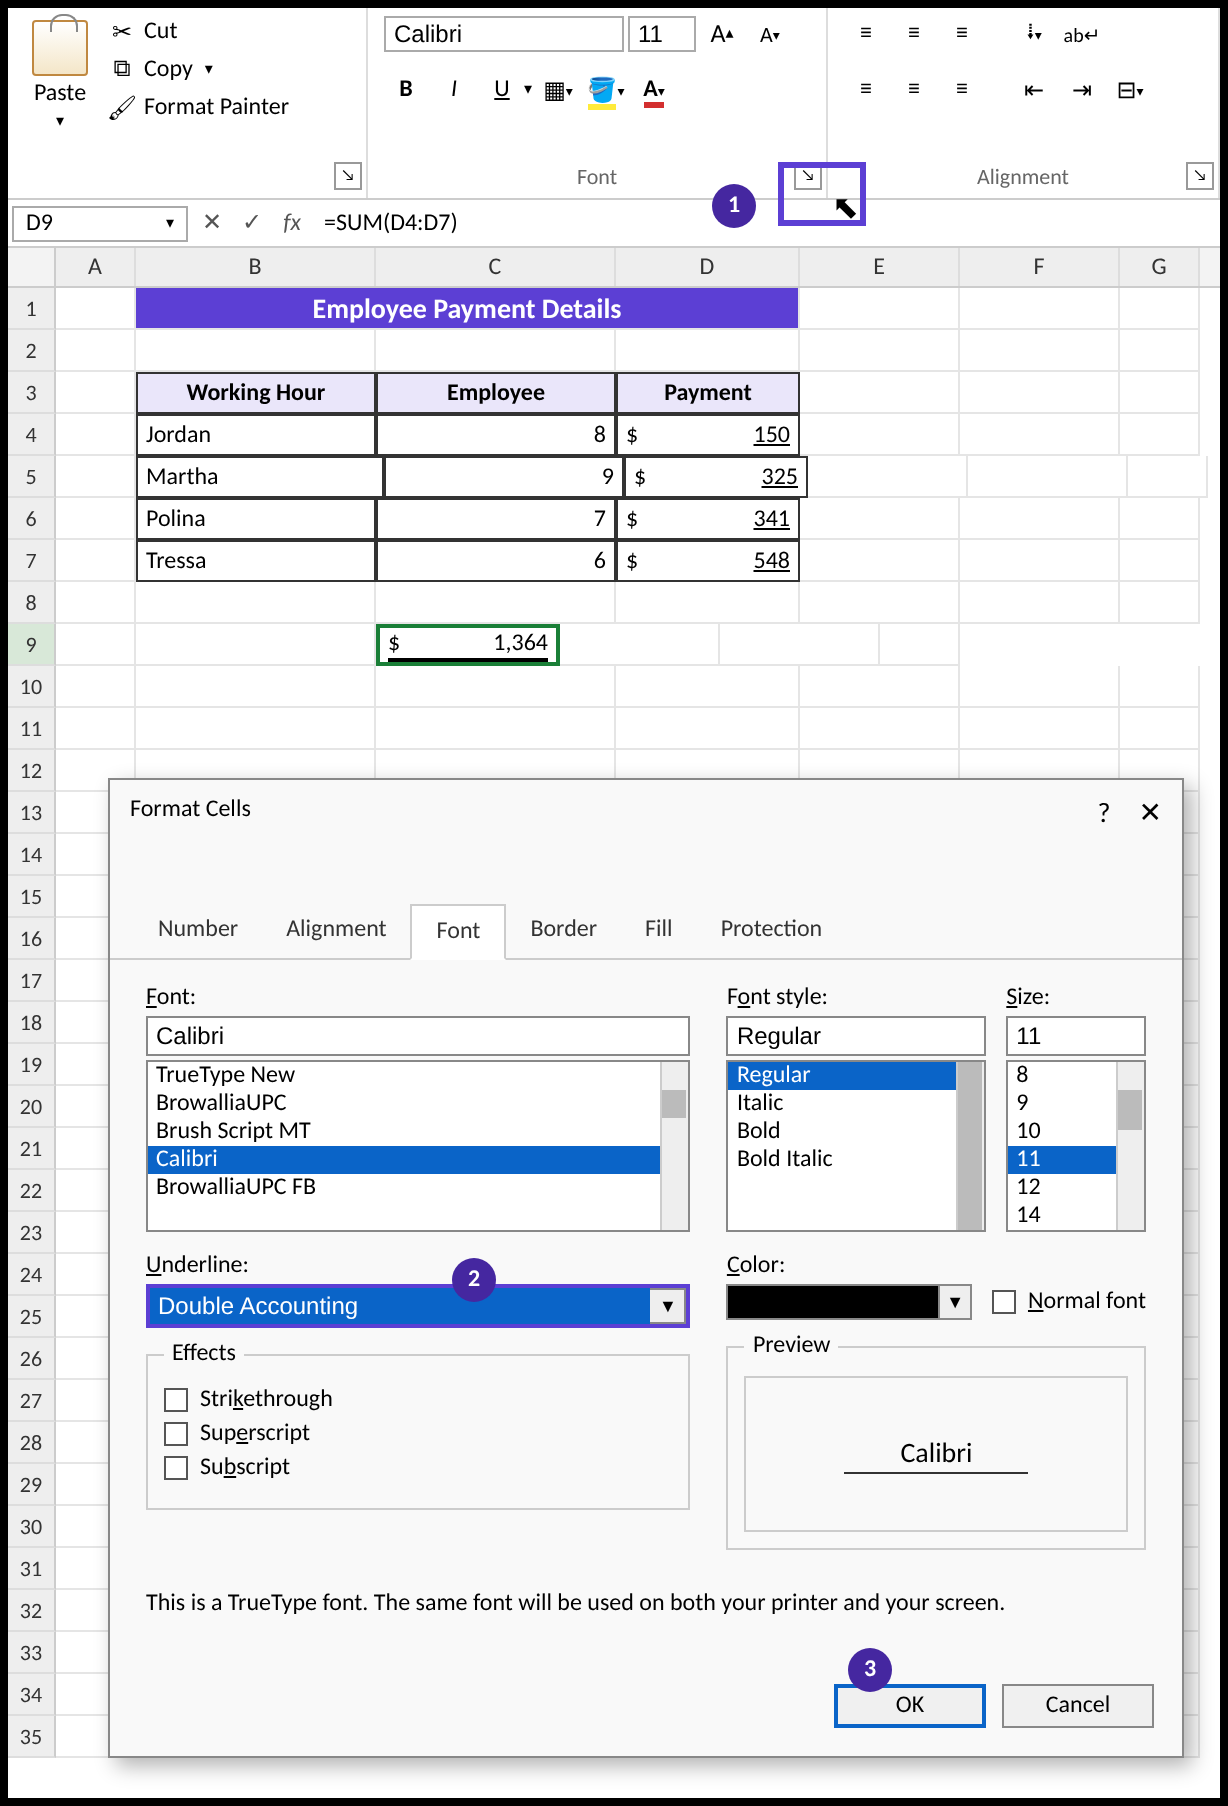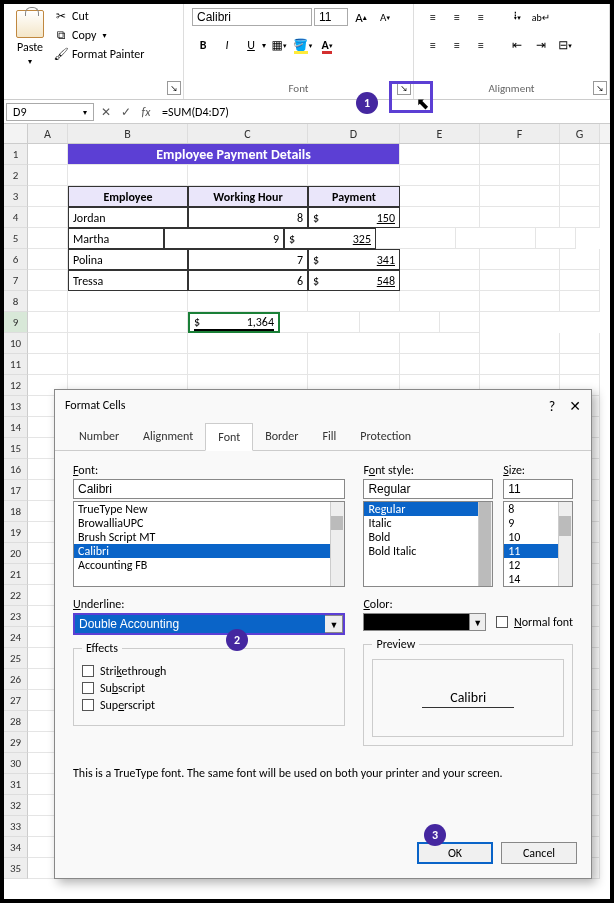--- a/index.html
+++ b/index.html
@@ -45,21 +45,21 @@
 .num { justify-content:flex-end; font-family: Calibri; }
 .pay { justify-content:space-between; font-family: Calibri; }
 .total-label { background:#eae6fa; font-weight:bold; justify-content:flex-end; border:1px solid #333 !important; }
 .total-val { border:2px solid #1a7f37 !important; font-weight:normal; justify-content:space-between; }
 .total-val .u { border-bottom: 2px double #000; width:100%; display:flex; justify-content:space-between; }
 
 
 .dialog { position:absolute; left:50px; top:385px; width:538px; height:490px; background:#f9f9f9; border:1px solid #888; box-shadow:4px 4px 10px rgba(0,0,0,.3); font-size:12px; z-index:10; }
 .dlg-title { display:flex; justify-content:space-between; padding:8px 10px; font-size:12px; }
 .dlg-close { display:flex; gap:14px; font-size:14px; }
-.tabs { display:flex; padding:0 12px; border-bottom:1px solid #ccc; }
+.tabs { display:flex; padding:0 12px; border-bottom:1px solid #ccc;margin-top:29px; }
 .tab { padding:6px 12px; font-size:12px; color:#333; }
 .tab.active { background:#fff; border:1px solid #ccc; border-bottom:1px solid #fff; margin-bottom:-1px; }
 .dlg-body { padding:12px 18px; display:flex; gap:18px; }
 .col-left { flex:1.3; }
 .lbl { font-size:12px; margin-bottom:2px; text-decoration: underline; text-decoration-color: transparent; }
 .lbl .accel { text-decoration: underline; }
 .txtin { width:100%; border:1px solid #888; padding:2px 4px; font-size:12px; background:#fff; }
 .listbox { border:1px solid #888; background:#fff; height:86px; overflow:hidden; position:relative; font-size:12px; margin-top:2px; }
 .listbox .item { padding:0 4px; line-height:14px; }
 .listbox .sel { background:#0a64c8; color:#fff; }
@@ -208,22 +208,22 @@
         <div class="cell" style="width: 120px;"></div>
         <div class="cell" style="width: 120px;"></div>
         <div class="cell" style="width: 92px;"></div>
         <div class="cell" style="width: 80px;"></div>
         <div class="cell" style="width: 80px;"></div>
         <div class="cell" style="width: 40px;"></div>
       </div>
       <div class="row">
         <div class="rowh">3</div>
         <div class="cell" style="width: 40px;"></div>
+        <div class="cell thead" style="width: 120px;">Working Hour</div>
         <div class="cell thead" style="width: 120px;">Employee</div>
-        <div class="cell thead" style="width: 120px;">Working Hour</div>
         <div class="cell thead" style="width: 92px;">Payment</div>
         <div class="cell" style="width: 80px;"></div>
         <div class="cell" style="width: 80px;"></div>
         <div class="cell" style="width: 40px;"></div>
       </div>
       <div class="row">
         <div class="rowh">4</div>
         <div class="cell" style="width: 40px;"></div>
         <div class="cell tcell" style="width: 120px;">Jordan</div>
         <div class="cell tcell num" style="width: 120px;">8</div>
@@ -231,21 +231,21 @@
           <span>$</span>
           <span style="text-decoration:underline">150</span>
         </div>
         <div class="cell" style="width: 80px;"></div>
         <div class="cell" style="width: 80px;"></div>
         <div class="cell" style="width: 40px;"></div>
       </div>
       <div class="row">
         <div class="rowh">5</div>
         <div class="cell" style="width: 40px;"></div>
-        <div class="cell tcell" style="width: 96px;">Martha</div>
+        <div class="cell tcell" style="width: 124px;">Martha</div>
         <div class="cell tcell num" style="width: 120px;">9</div>
         <div class="cell tcell pay" style="width: 92px;">
           <span>$</span>
           <span style="text-decoration:underline">325</span>
         </div>
         <div class="cell" style="width: 80px;"></div>
         <div class="cell" style="width: 80px;"></div>
         <div class="cell" style="width: 40px;"></div>
       </div>
       <div class="row">
@@ -579,44 +579,44 @@
     </div>
   <div class="dlg-body">
     <div class="col-left">
       <div class="lbl"><span class="accel">F</span>ont:</div>
       <input class="txtin" value="Calibri" style="">
       <div class="listbox" id="fontlist">
         <div class="item">TrueType New</div>
           <div class="item">BrowalliaUPC</div>
           <div class="item">Brush Script MT</div>
           <div class="item sel">Calibri</div>
-          <div class="item">Accounting FB</div>
+          <div class="item">BrowalliaUPC FB</div>
           <div class="scroll">
             <div class="thumb" style="top:14px;height:14px"></div>
           </div>
       </div>
       <div style="height:10px"></div>
       <div class="lbl"><span class="accel">U</span>nderline:</div>
       <div class="combo underline-combo">
         <input class="txtin" value="Double Accounting" style="">
         <div class="caret">▼</div>
       </div>
       <fieldset class="effects">
         <legend>Effects</legend>
         <div class="chk">
             <span class="box"></span>
             <span>Stri<span style="text-decoration:underline">k</span>ethrough</span>
           </div>
         <div class="chk">
             <span class="box"></span>
-            <span>Su<span style="text-decoration:underline">b</span>script</span>
+            <span>Sup<span style="text-decoration:underline">e</span>rscript</span>
           </div>
         <div class="chk">
             <span class="box"></span>
-            <span>Sup<span style="text-decoration:underline">e</span>rscript</span>
+            <span>Su<span style="text-decoration:underline">b</span>script</span>
           </div>
       </fieldset>
     </div>
     <div style="flex:1">
       <div style="display:flex;gap:10px">
         <div style="flex:1.3">
           <div class="lbl">F<span class="accel">o</span>nt style:</div>
           <input class="txtin" value="Regular" style="">
           <div class="listbox" id="stylelist" style="height:86px">
             <div class="item sel">Regular</div>

